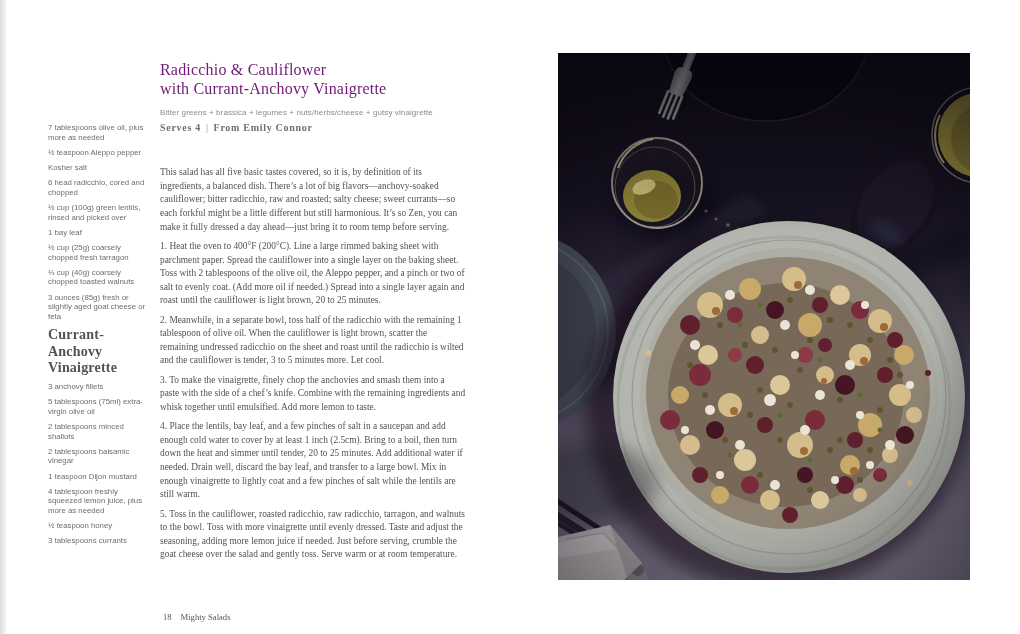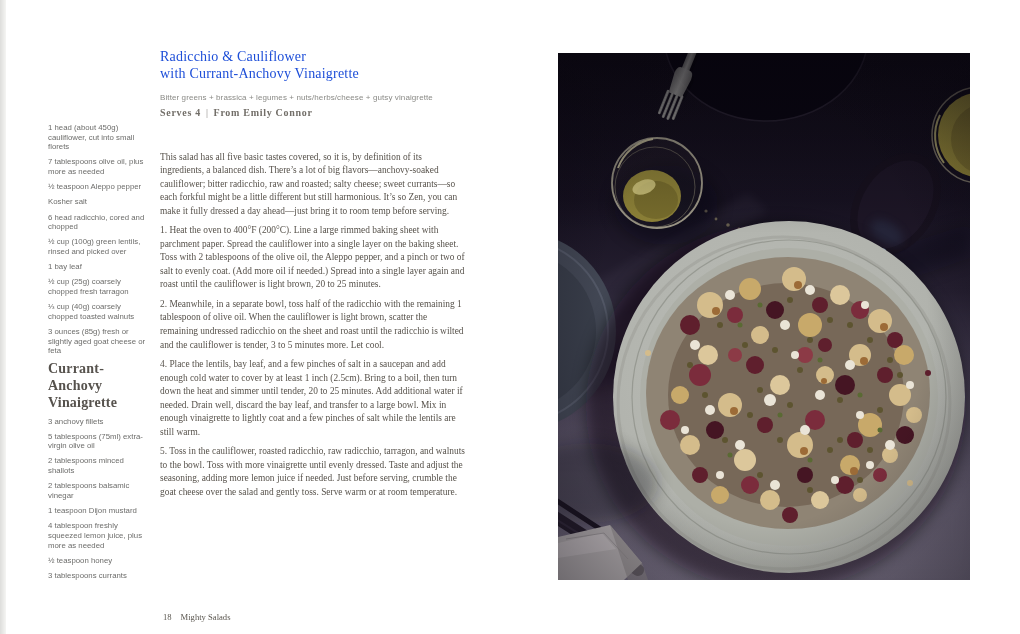--- a/index.html
+++ b/index.html
@@ -9,42 +9,41 @@
              background:linear-gradient(to right,#dddddb,#f5f5f3);}
   
   .ingredients{position:absolute;left:48px;top:123px;width:100px;
                font-family:"Liberation Sans", sans-serif;font-size:7.8px;line-height:1.24;
                color:#6d6d6b;}
   .ingredients p{margin:0 0 5.5px;}
   .sub-recipe-title{font-family:"Liberation Serif", serif;font-weight:bold;color:#56524d;
                     font-size:14px;line-height:1.18;letter-spacing:.2px;margin:13px 0 5px;}
   
   .main-col{position:absolute;left:160px;top:44px;width:306px;}
-  .title{font-size:14px;font-weight:normal;color:#1d4ed8;line-height:1.2;margin:5px 0 8px;
+  .title{font-size:16px;font-weight:normal;color:#701a75;line-height:1.2;margin:16px 0 8px;
          letter-spacing:.2px;}
   .tags{font-family:"Liberation Sans", sans-serif;font-size:8px;color:#8a8a86;margin:10px 0 5px;
         letter-spacing:.1px;}
   .serves{font-size:10px;font-weight:bold;color:#726e68;letter-spacing:.7px;margin:0 0 33px;}
   .serves .sep{margin:0 5px;color:#8d8984;font-weight:normal;}
   .bodytext p{font-size:9.4px;line-height:1.44;color:#57524b;margin:0 0 6px;}
   
   .footer{position:absolute;left:163px;top:604px;font-size:8.6px;color:#5a564f;margin-top:8px;}
   .footer .pg{margin-right:9px;}
   
   .photo{position:absolute;left:558px;top:53px;width:412px;height:527px;margin:0;padding:0;}
   .photo svg{display:block;}
 </style>
 </head>
 <body>
 
 <div class="spread">
   <div class="page-edge"></div>
 
   <aside class="ingredients">
-    <p>1 head (about 450g) cauliflower, cut into small florets</p>
     <p>7 tablespoons olive oil, plus more as needed</p>
     <p>½ teaspoon Aleppo pepper</p>
     <p>Kosher salt</p>
     <p>6 head radicchio, cored and chopped</p>
     <p>½ cup (100g) green lentils, rinsed and picked over</p>
     <p>1 bay leaf</p>
     <p>½ cup (25g) coarsely chopped fresh tarragon</p>
     <p>⅓ cup (40g) coarsely chopped toasted walnuts</p>
     <p>3 ounces (85g) fresh or slightly aged goat cheese or feta</p>
     <p class="sub-recipe-title">Currant-Anchovy Vinaigrette</p>
@@ -62,20 +61,21 @@
     <h1 class="title">
       <span>Radicchio &amp; Cauliflower</span><br>
       <span>with Currant-Anchovy Vinaigrette</span>
     </h1>
     <p class="tags">Bitter greens + brassica + legumes + nuts/herbs/cheese + gutsy vinaigrette</p>
     <p class="serves"><span>Serves 4</span><span class="sep">|</span><span>From Emily Connor</span></p>
     <div class="bodytext">
       <p>This salad has all five basic tastes covered, so it is, by definition of its ingredients, a balanced dish. There’s a lot of big flavors—anchovy-soaked cauliflower; bitter radicchio, raw and roasted; salty cheese; sweet currants—so each forkful might be a little different but still harmonious. It’s so Zen, you can make it fully dressed a day ahead—just bring it to room temp before serving.</p>
       <p>1. Heat the oven to 400°F (200°C). Line a large rimmed baking sheet with parchment paper. Spread the cauliflower into a single layer on the baking sheet. Toss with 2 tablespoons of the olive oil, the Aleppo pepper, and a pinch or two of salt to evenly coat. (Add more oil if needed.) Spread into a single layer again and roast until the cauliflower is light brown, 20 to 25 minutes.</p>
       <p>2. Meanwhile, in a separate bowl, toss half of the radicchio with the remaining 1 tablespoon of olive oil. When the cauliflower is light brown, scatter the remaining undressed radicchio on the sheet and roast until the radicchio is wilted and the cauliflower is tender, 3 to 5 minutes more. Let cool.</p>
+      <p>3. To make the vinaigrette, finely chop the anchovies and smash them into a paste with the side of a chef’s knife. Combine with the remaining ingredients and whisk together until emulsified. Add more lemon to taste.</p>
       <p>4. Place the lentils, bay leaf, and a few pinches of salt in a saucepan and add enough cold water to cover by at least 1 inch (2.5cm). Bring to a boil, then turn down the heat and simmer until tender, 20 to 25 minutes. Add additional water if needed. Drain well, discard the bay leaf, and transfer to a large bowl. Mix in enough vinaigrette to lightly coat and a few pinches of salt while the lentils are still warm.</p>
       <p>5. Toss in the cauliflower, roasted radicchio, raw radicchio, tarragon, and walnuts to the bowl. Toss with more vinaigrette until evenly dressed. Taste and adjust the seasoning, adding more lemon juice if needed. Just before serving, crumble the goat cheese over the salad and gently toss. Serve warm or at room temperature.</p>
     </div>
   </div>
 
   <div class="footer">
     <span class="pg">18</span><span>Mighty Salads</span>
   </div>
 
   <figure class="photo">

